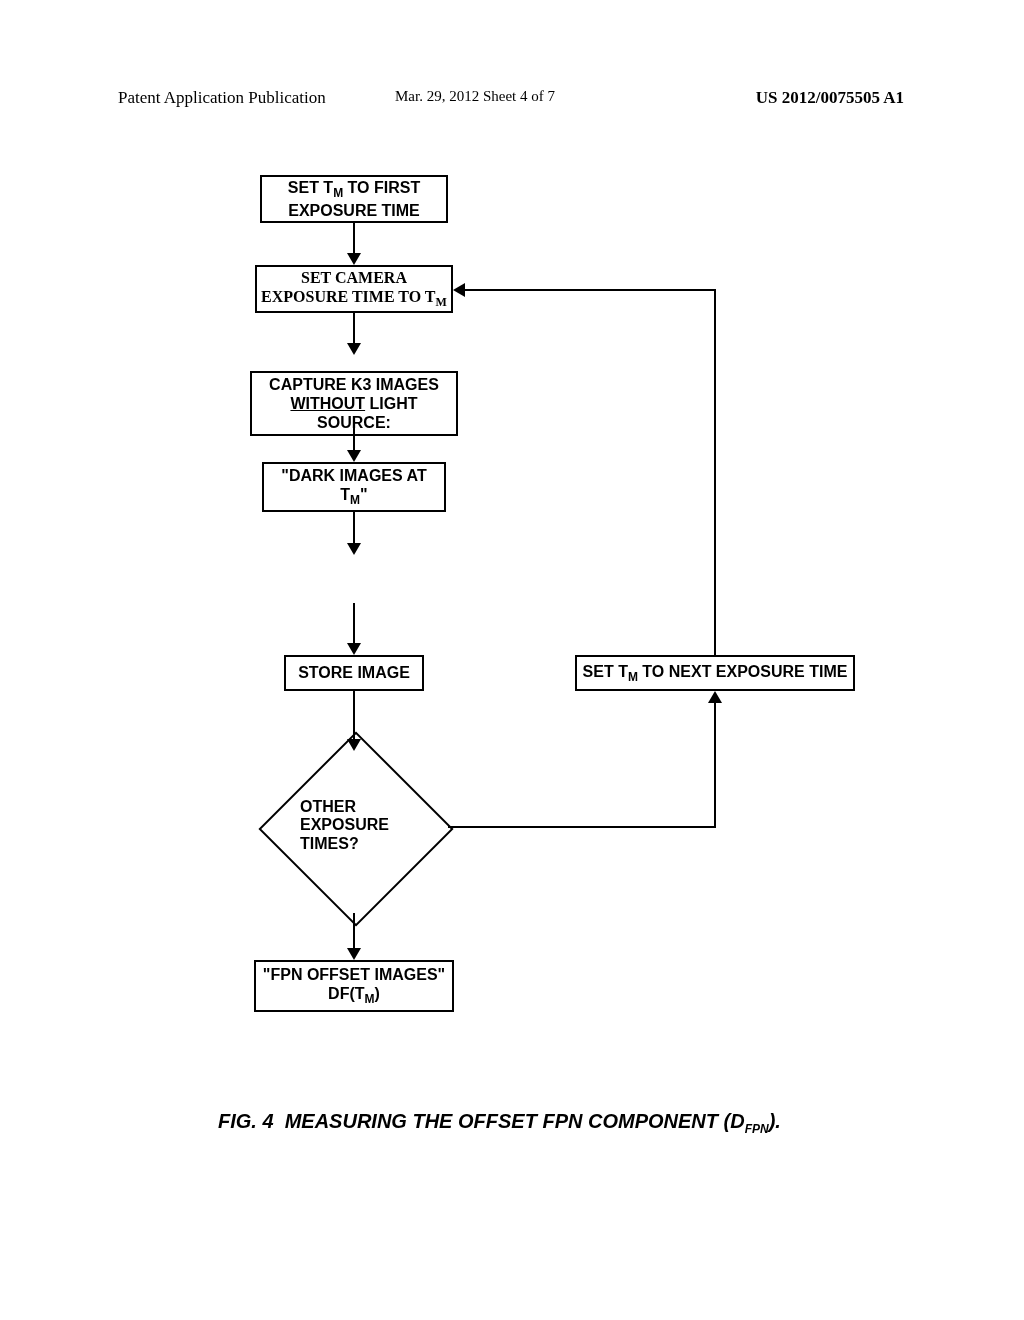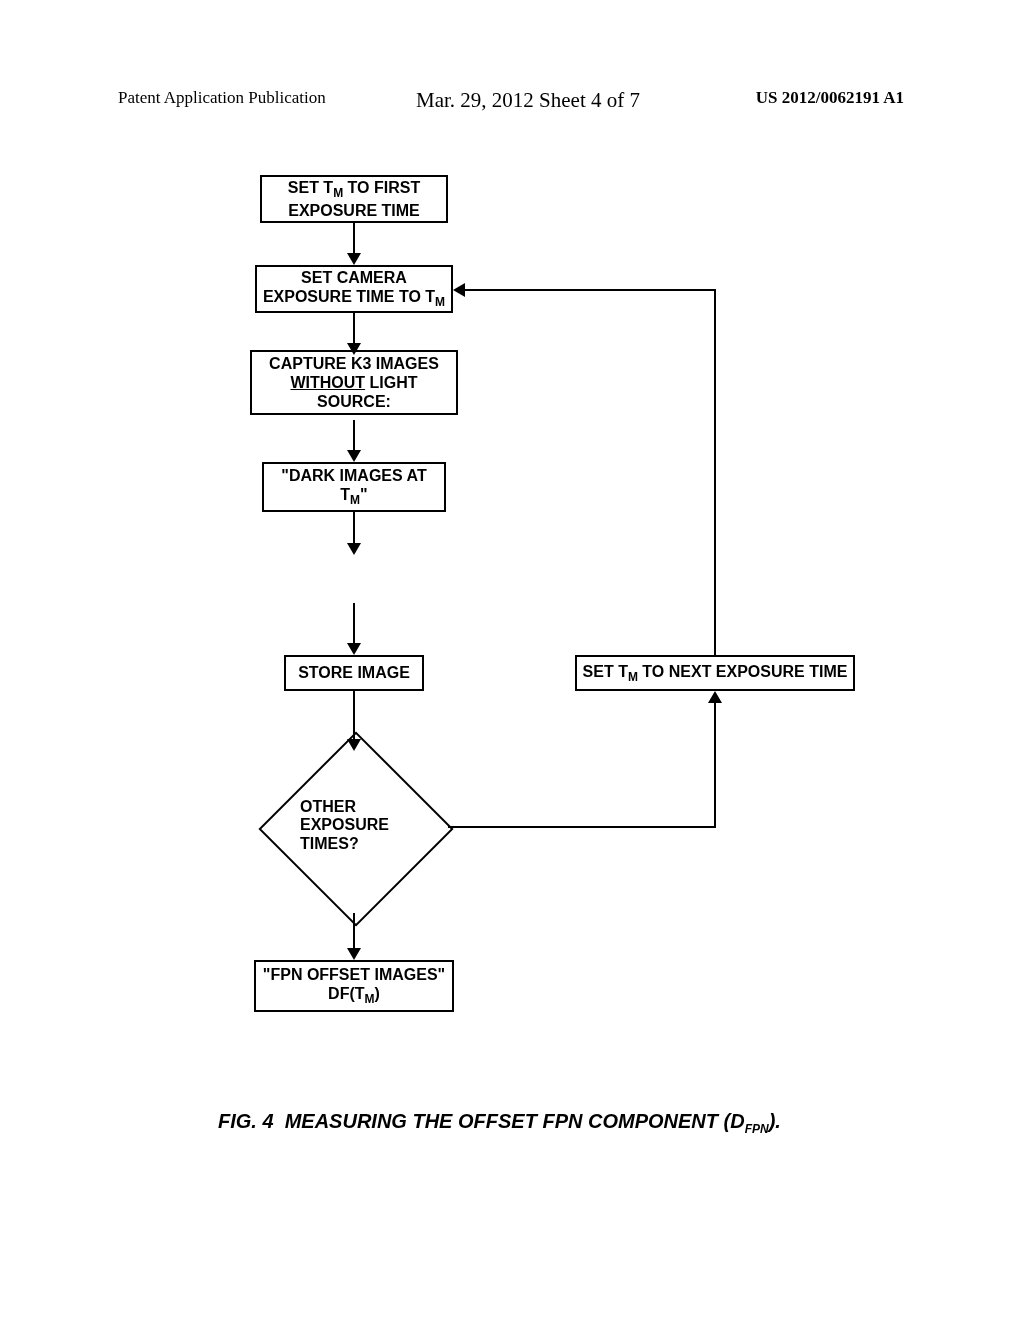--- a/index.html
+++ b/index.html
@@ -17,23 +17,23 @@
     padding: 90px 110px 60px 115px;
   }
   .head-left {
     position: absolute;
     left: 118px;
     top: 88px;
     font-size: 17px;
   }
   .head-mid {
     position: absolute;
-    left: 416px;
+    left: 395px;
     top: 88px;
-    font-size: 21px;
+    font-size: 15px;
   }
   .head-right {
     position: absolute;
     right: 120px;
     top: 88px;
     font-size: 17px;
     font-weight: bold;
   }
   .canvas-wrap {
     position: absolute;
@@ -107,33 +107,33 @@
   }
   .underline { text-decoration: underline; }
 </style>
 </head>
 <body>
 
 <div class="page">
 
   <div class="head-left">Patent Application Publication</div>
   <div class="head-mid">Mar. 29, 2012 Sheet 4 of 7</div>
-  <div class="head-right">US 2012/0062191 A1</div>
+  <div class="head-right">US 2012/0075505 A1</div>
 
   <div class="canvas-wrap">
 
     <div class="box" style="left:260px; top:175px; width:188px; height:48px;">
       <div class="inner">SET T<span class="sub">M</span> TO FIRST EXPOSURE TIME</div>
     </div>
 
-    <div class="box" style="left:255px; top:265px; width:198px; height:48px;">
+    <div class="box" style="left:255px; top:265px; width:198px; height:48px;font-family:Liberation Serif, serif;">
       <div class="inner">SET CAMERA EXPOSURE TIME TO T<span class="sub">M</span></div>
     </div>
 
-    <div class="box" style="left:250px; top:350px; width:208px; height:65px;justify-content:center;">
+    <div class="box" style="left:250px; top:371px; width:208px; height:65px;justify-content:center;">
       <div class="inner">CAPTURE K3 IMAGES <span class="underline">WITHOUT</span> LIGHT SOURCE:</div>
     </div>
 
     <div class="box" style="left:262px; top:462px; width:184px; height:50px;">
       <div class="inner">"DARK IMAGES AT T<span class="sub">M</span>"</div>
     </div>
 
 
     <div class="box" style="left:284px; top:655px; width:140px; height:36px;">
       <div class="inner">STORE IMAGE</div>

